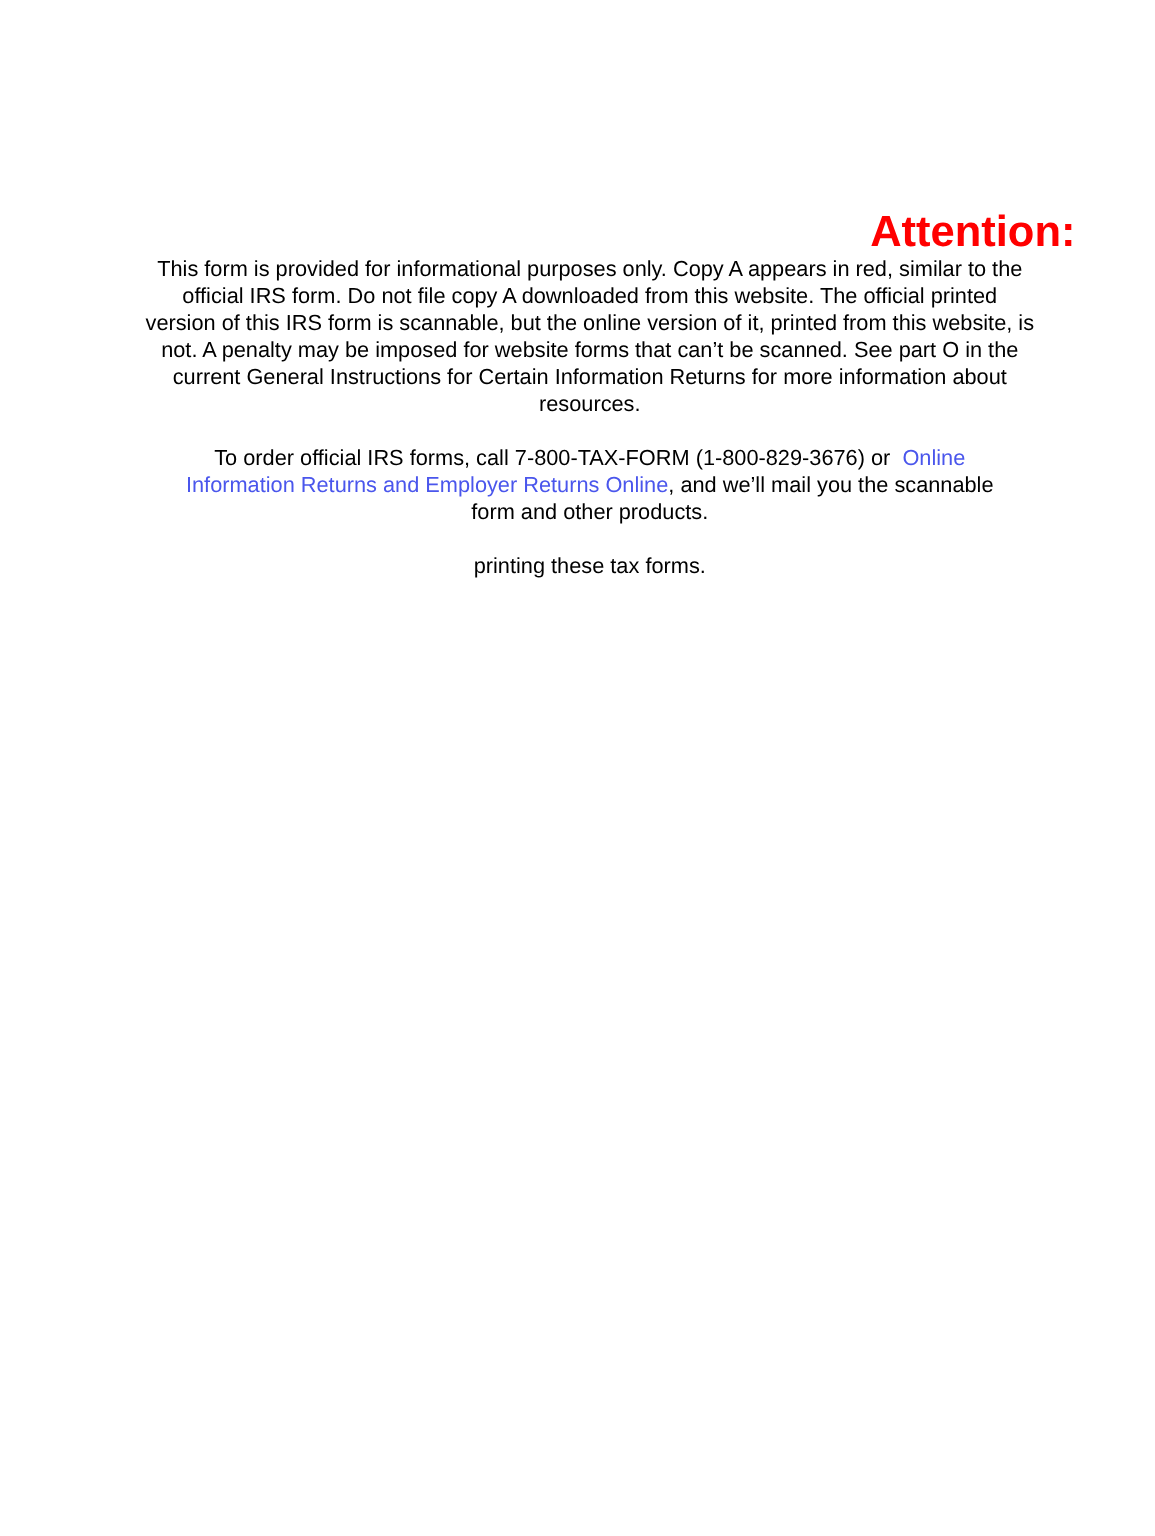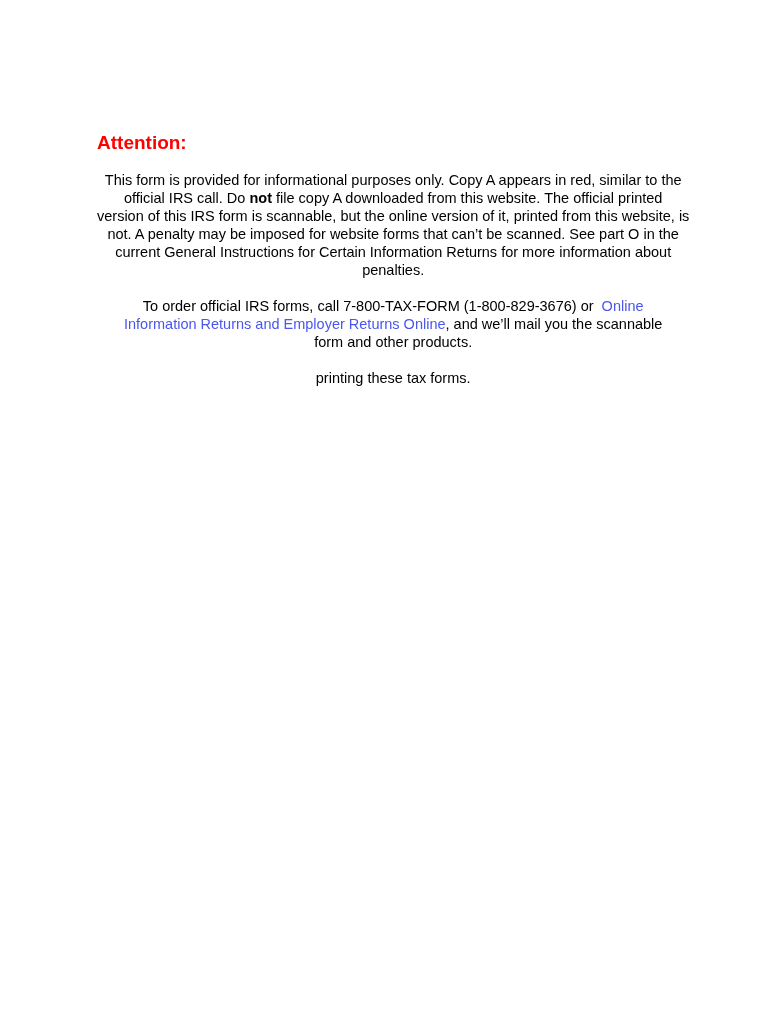--- a/index.html
+++ b/index.html
@@ -17,65 +17,65 @@
   .page {
     position: absolute;
     inset: 0;
     background: #ffffff;
   }
   .heading {
     position: absolute;
     top: 131px;
     left: 97px;
     width: 608px;
-    text-align: left;
-    font-size: 19px;
+    text-align: right;
+    font-size: 29px;
     line-height: 24px;
     font-weight: bold;
     color: var(--heading-color, #ff0000);
-    margin: 0;
+    margin: 12px;
   }
   .content {
     position: absolute;
     top: 171px;
     left: 97px;
   }
   .paragraph {
     margin: 0 0 18px 0;
   }
   .line {
     font-size: 14.5px;
     line-height: 18px;
     height: 18px;
     color: #000000;
     white-space: pre;
     text-align: center;
   }
   .bold {
-    font-weight: bold;
+    font-weight: normal;
   }
   .link {
     color: var(--link-color, #4a56ec);
     cursor: pointer;
     text-decoration: none;
   }
 </style>
 </head>
 <body>
 
 <div class="page">
   <h1 class="heading">Attention:</h1>
   <div class="content">
       <div class="paragraph">
         <div class="line"><span>This form is provided for informational purposes only. Copy A appears in red, similar to the</span></div>
-        <div class="line"><span>official IRS call. Do </span><span class="bold">not</span><span> file copy A downloaded from this website. The official printed</span></div>
+        <div class="line"><span>official IRS form. Do </span><span class="bold">not</span><span> file copy A downloaded from this website. The official printed</span></div>
         <div class="line"><span>version of this IRS form is scannable, but the online version of it, printed from this website, is</span></div>
         <div class="line"><span>not. A penalty may be imposed for website forms that can’t be scanned. See part O in the</span></div>
         <div class="line"><span>current General Instructions for Certain Information Returns for more information about</span></div>
-        <div class="line"><span>penalties.</span></div>
+        <div class="line"><span>resources.</span></div>
       </div>
       <div class="paragraph">
         <div class="line"><span>To order official IRS forms, call 7-800-TAX-FORM (1-800-829-3676) or  </span><span class="link">Online</span></div>
         <div class="line"><span class="link">Information Returns and Employer Returns Online</span><span>, and we’ll mail you the scannable</span></div>
         <div class="line"><span>form and other products.</span></div>
       </div>
       <div class="paragraph">
         <div class="line"><span>printing these tax forms.</span></div>
       </div>
     </div>

